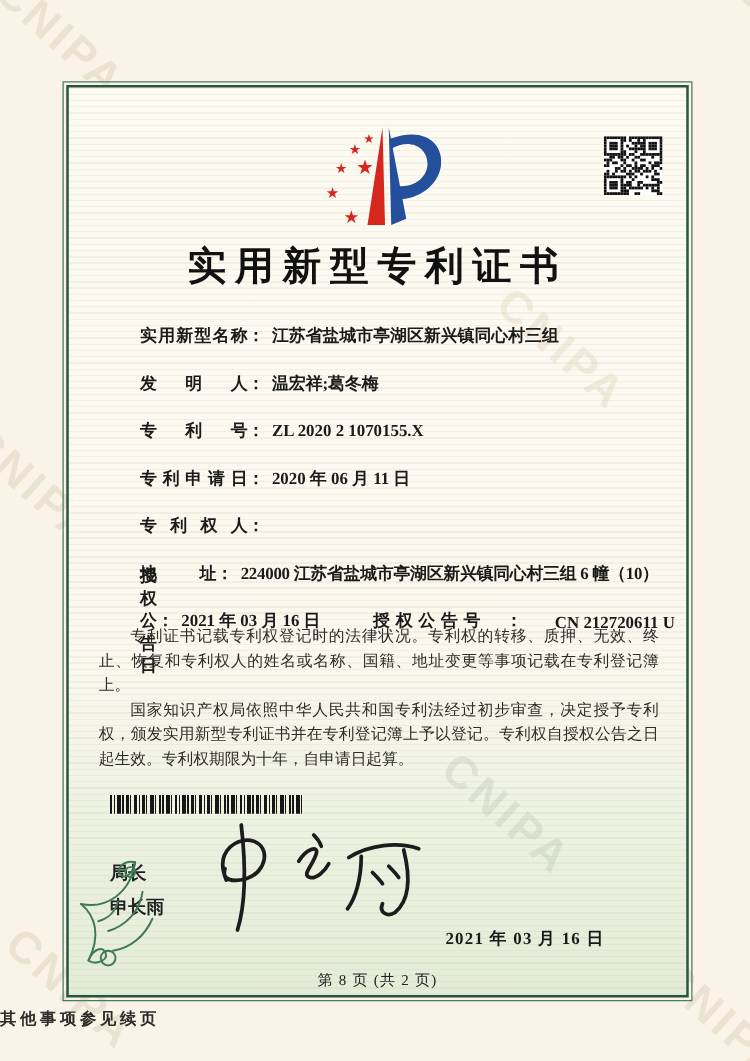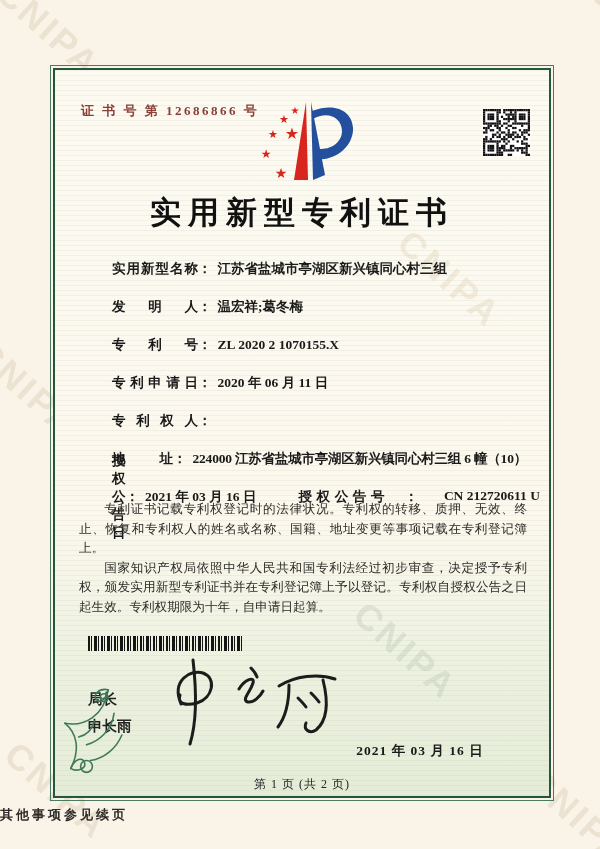--- a/index.html
+++ b/index.html
@@ -44,21 +44,21 @@
   }
   
   .fields{position:absolute;left:26px;top:180px;right:22px;margin-left:31px;}
   .frow{height:38px;display:flex;align-items:center;font-size:13.5px;font-weight:600;}
   .flabel{
     display:inline-block;width:86px;
     text-align:justify;text-align-last:justify;
   }
   .fcolon{display:inline-block;}
   .fvalue{margin-left:6px;white-space:nowrap;}
-  .fpair2{margin-left:42px;display:flex;align-items:flex-start;gap:20px;}
+  .fpair2{margin-left:42px;display:flex;align-items:flex-end;gap:20px;}
   
   .paras{
     position:absolute;left:24px;top:430px;right:22px;
     font-size:12.6px;line-height:19.5px;color:#2e2b28;
     text-align:justify;
   }
   .paras p{margin:0;text-indent:2em;}
   
   .barcode{
     position:absolute;left:33px;top:566px;width:156px;height:15px;
@@ -96,21 +96,20 @@
 <span class="wm" style="left:-6px;top:770px;">CNIPA</span>
 <span class="wm" style="left:516px;top:796px;">CNIPA</span>
 <span class="wm" style="left:552px;top:-18px;">CNIPA</span>
 
 <div class="frame">
   <div class="frame-inner">
 
     <span class="wm inner-tan" style="left:332px;top:188px;">CNIPA</span>
     <span class="wm inner-green" style="left:288px;top:560px;">CNIPA</span>
 
-    <div class="cert-no">证 书 号 第 12686866 号</div>
 
     <svg class="logo" viewBox="0 0 92 88" aria-hidden="true">
       <polygon points="45,4 33,82 47,82" fill="#d7261d"></polygon>
       <polygon points="50,4 52,82 64,77" fill="#234f9d"></polygon>
       <path d="M51,13 C78,3 93,16 92,33 C90,53 69,64 52,61 L53,50 C68,54 81,45 81,33 C81,20 67,12 52,21 Z" fill="#234f9d"></path>
       <text x="34" y="16" font-size="10" fill="#d7261d" text-anchor="middle">★</text>
       <text x="23" y="25" font-size="11" fill="#d7261d" text-anchor="middle">★</text>
       <text x="31" y="41" font-size="16" fill="#d7261d" text-anchor="middle">★</text>
       <text x="12" y="40" font-size="11" fill="#d7261d" text-anchor="middle">★</text>
       <text x="5" y="60" font-size="12" fill="#d7261d" text-anchor="middle">★</text>
@@ -424,21 +423,21 @@
         <path d="M124,30 C140,20 163,17 180,23"></path>
         <path d="M134,29 C134,48 129,63 123,71"></path>
         <path d="M168,24 C173,44 173,64 161,74 C155,78 148,74 151,67"></path>
         <path d="M143,42 C146,45 149,48 151,51"></path>
         <path d="M156,37 C159,40 162,43 164,46"></path>
       </g>
     </svg>
 
     <div class="issue-date">2021 年 03 月 16 日</div>
 
-    <div class="page-footer">第 1 页 (共 2 页)</div>
+    <div class="page-footer">第 8 页 (共 2 页)</div>
 
     <svg class="ornament" viewBox="0 0 120 120" aria-hidden="true">
       <g fill="none" stroke="#3f7a58" stroke-width="1.6" stroke-linecap="round">
         <path d="M8,48 C28,52 48,40 52,14"></path>
         <path d="M52,14 C50,24 44,28 40,24 C36,20 42,12 52,14"></path>
         <path d="M8,48 C20,58 24,74 14,94"></path>
         <path d="M14,94 C18,84 26,82 28,88 C30,94 20,98 14,94"></path>
         <path d="M30,70 C44,66 56,54 58,38"></path>
         <path d="M34,86 C48,84 60,74 66,60"></path>
         <path d="M22,62 C30,60 36,54 38,46"></path>

